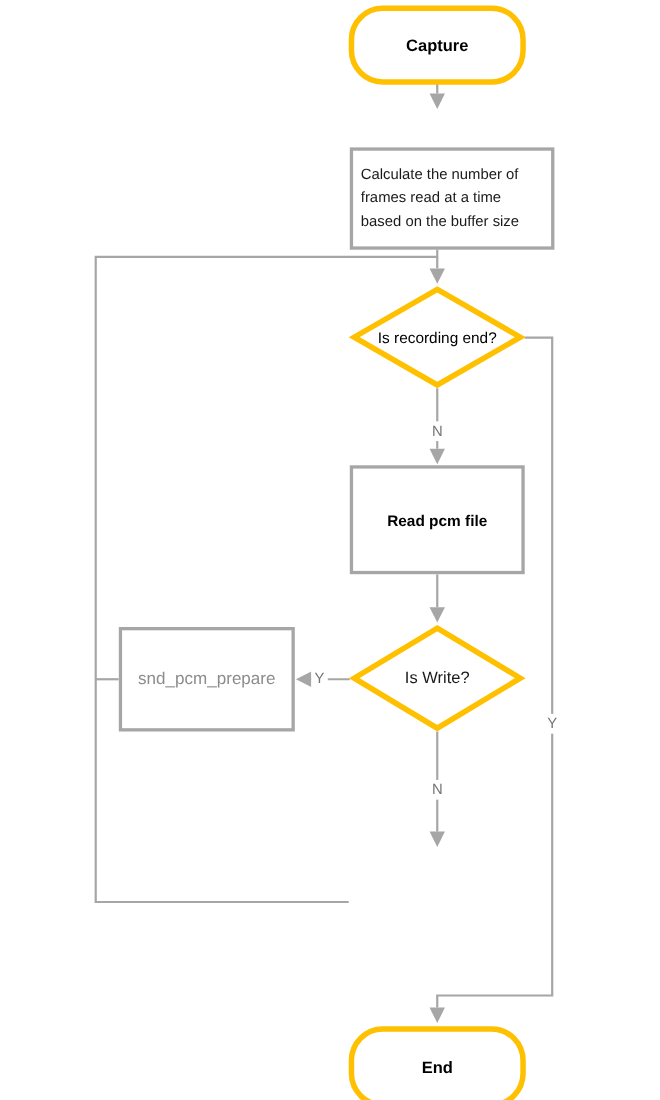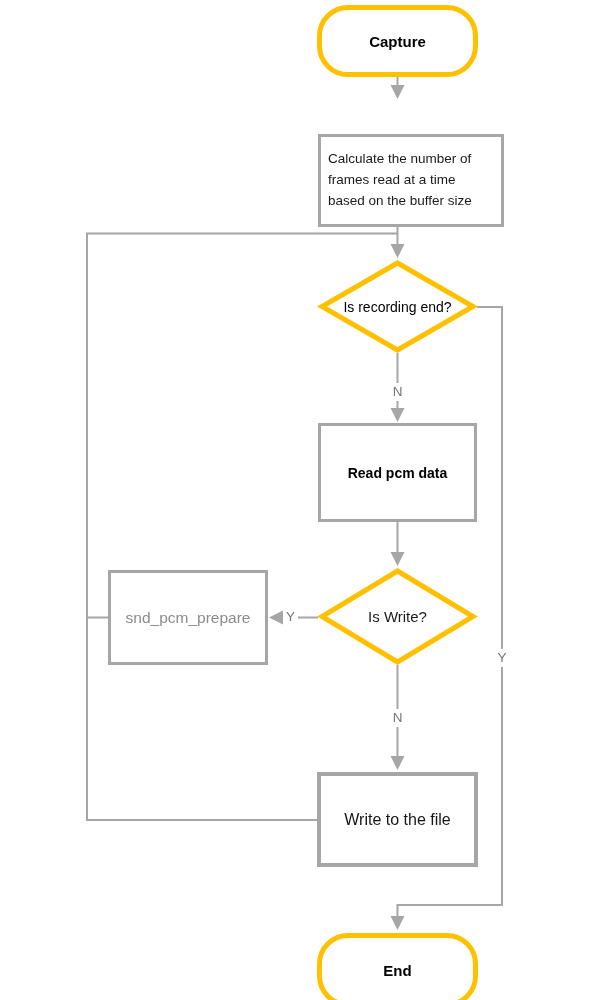--- a/index.html
+++ b/index.html
@@ -139,37 +139,34 @@
   </div>
 
   <div class="diamond diamond-1">
     <svg width="159" height="93" viewBox="0 0 159 93" xmlns="http://www.w3.org/2000/svg">
       <polygon points="79.5,3 155,46.5 79.5,90 4,46.5"></polygon>
     </svg>
     <div class="diamond-label">Is recording end?</div>
   </div>
 
   <div class="node process node-read">
-    <span>Read pcm data</span>
+    <span>Read pcm file</span>
   </div>
 
   <div class="diamond diamond-2">
     <svg width="159" height="97" viewBox="0 0 159 97" xmlns="http://www.w3.org/2000/svg">
       <polygon points="79.5,3 155,48.5 79.5,94 4,48.5"></polygon>
     </svg>
     <div class="diamond-label">Is Write?</div>
   </div>
 
   <div class="node process node-snd">
     <span>snd_pcm_prepare</span>
   </div>
 
-  <div class="node process node-write">
-    <span>Write to the file</span>
-  </div>
 
   <div class="node terminator node-end">
     <span>End</span>
   </div>
 
   <div class="edge-label edge-label-n1">N</div>
   <div class="edge-label edge-label-y-left">Y</div>
   <div class="edge-label edge-label-n2">N</div>
   <div class="edge-label edge-label-y-right">Y</div>
 

